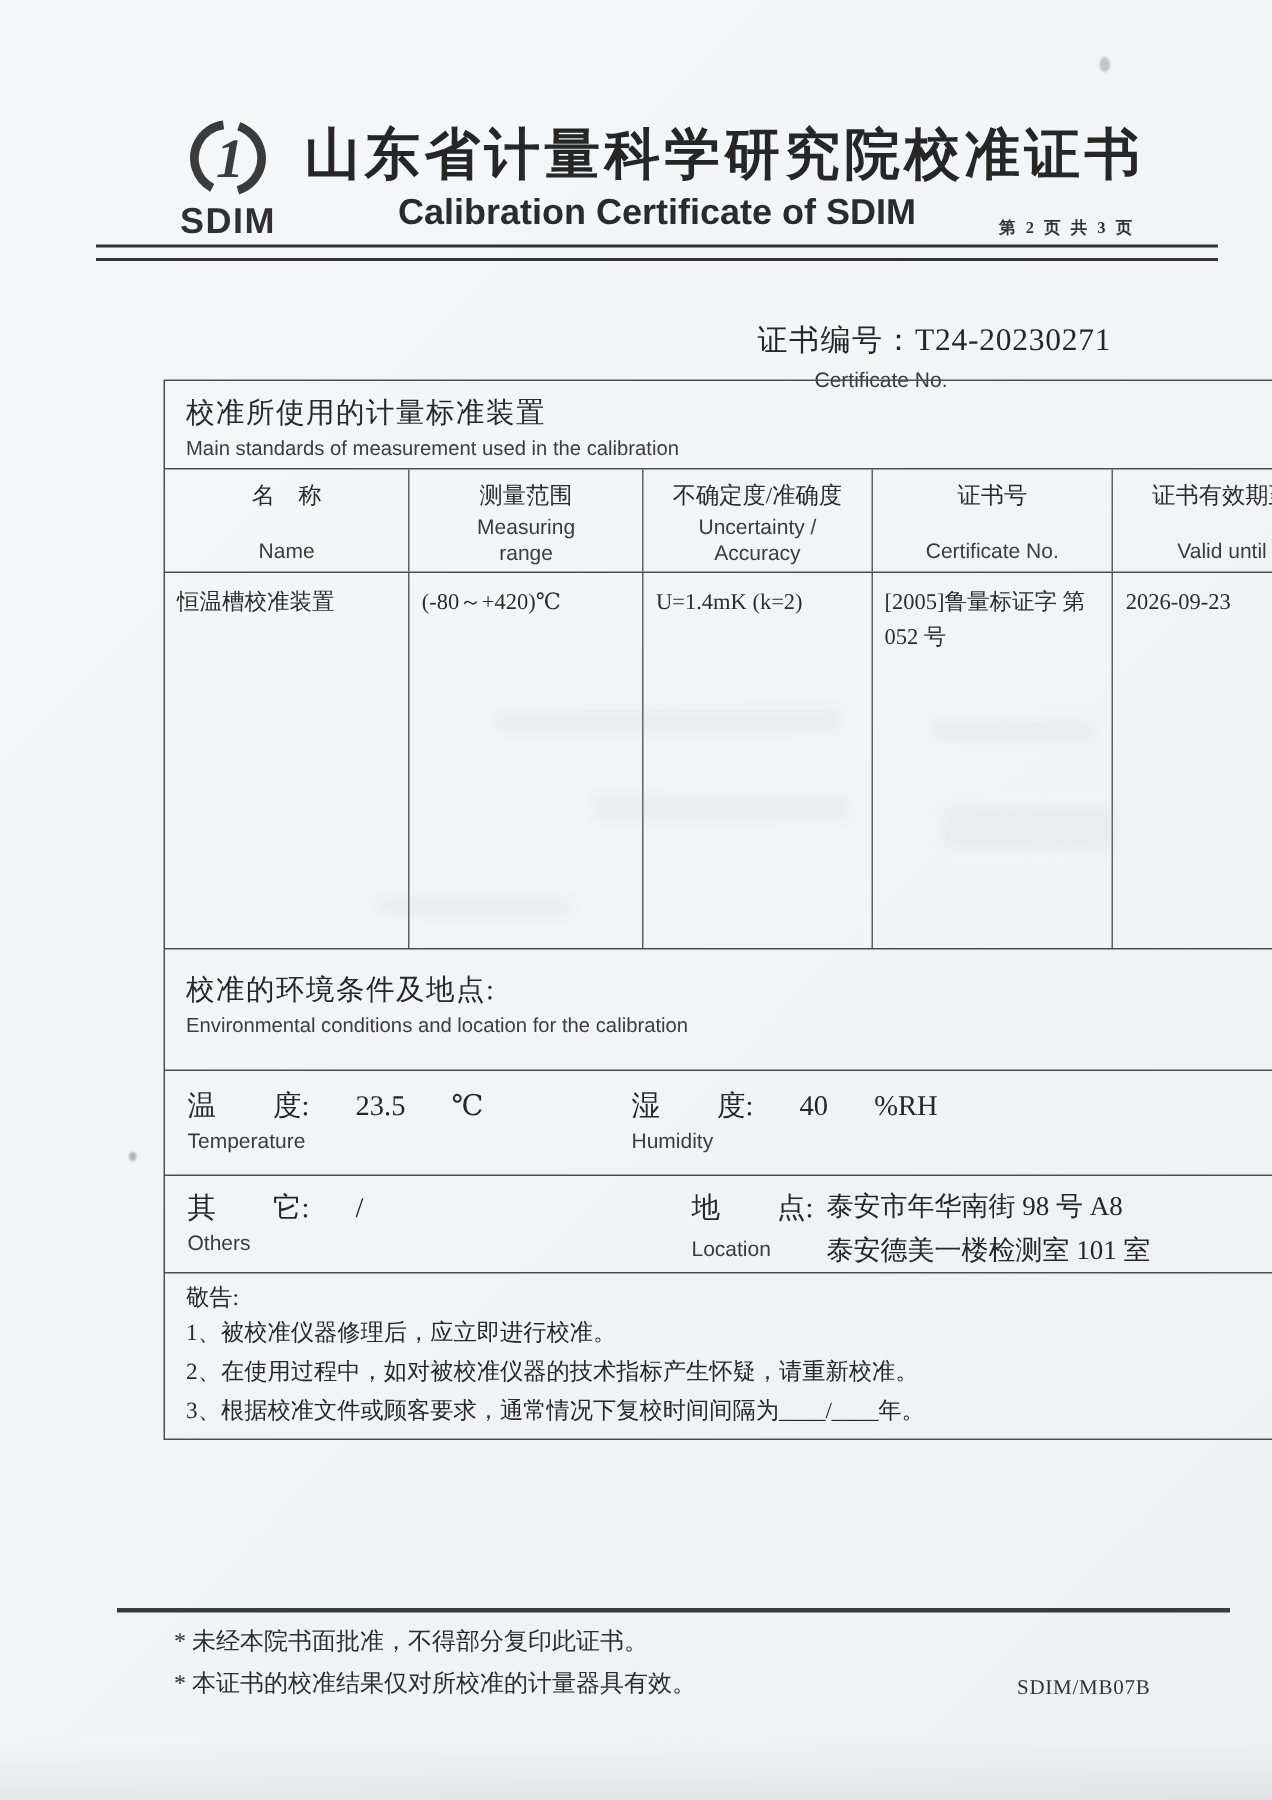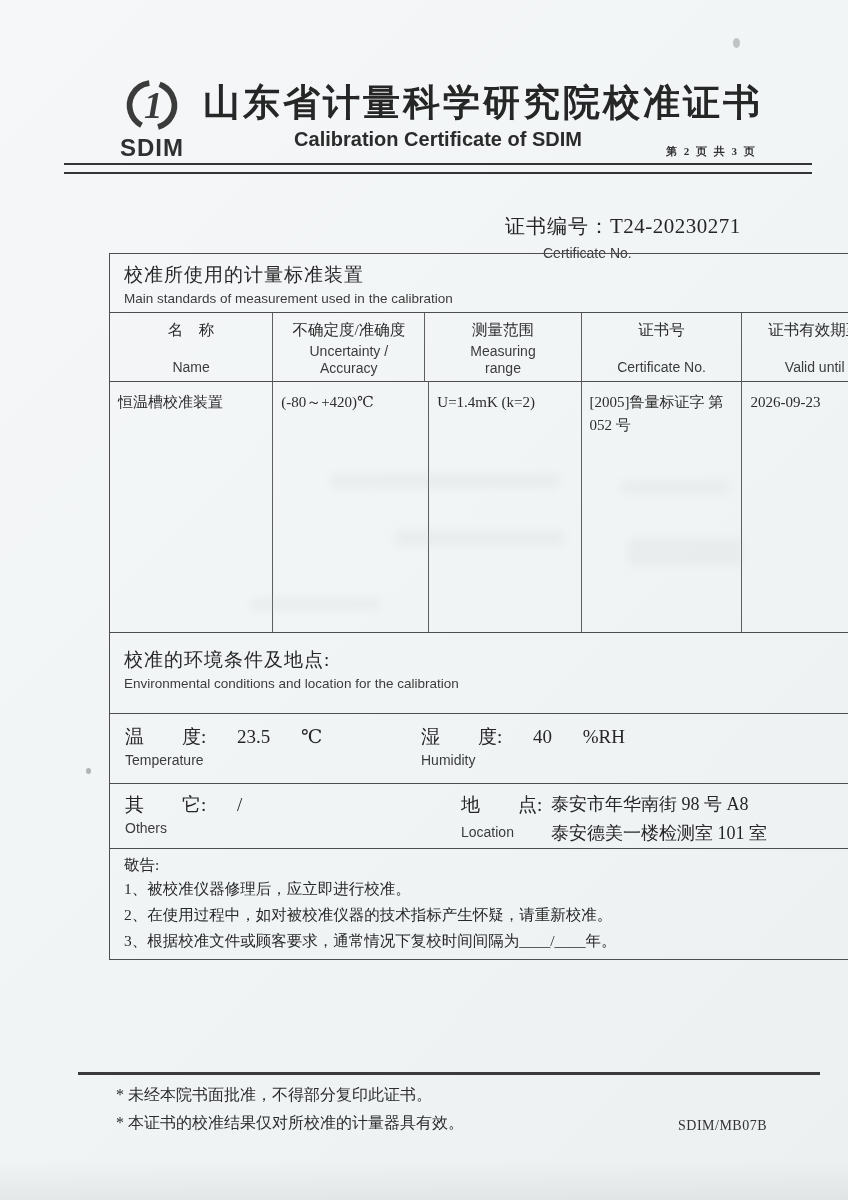--- a/index.html
+++ b/index.html
@@ -12,21 +12,21 @@
   .en{font-family:"Liberation Sans","DejaVu Sans",sans-serif;color:#3c3c3c;}
 
   
   .logo{position:absolute;left:96px;top:76px;width:112px;text-align:center;}
   .logo svg{width:64px;height:64px;display:block;margin:0 auto;}
   .logo-text{font-family:"Liberation Sans","DejaVu Sans",sans-serif;font-weight:bold;
     font-size:24px;letter-spacing:1px;color:#303030;margin-top:-6px;}
   .title-cn{position:absolute;left:203px;top:78px;width:496px;text-align:center;
     font-size:37px;font-weight:600;letter-spacing:3px;color:#262626;white-space:nowrap;}
   .title-en{position:absolute;left:205px;top:128px;width:466px;text-align:center;
-    font-weight:bold;font-size:20px;color:#2b2b2b;}
+    font-weight:bold;font-size:24px;color:#2b2b2b;}
   .page-info{position:absolute;left:666px;top:144px;font-size:11px;letter-spacing:2px;color:#333;font-weight:bold;}
   .double-rule{position:absolute;left:64px;top:163px;width:748px;height:7px;
     border-top:2px solid #343434;border-bottom:2px solid #343434;box-sizing:content-box;}
 
   
   .certno{position:absolute;left:505px;top:173px;margin-top:40px;}
   .certno .line{font-size:20px;letter-spacing:1px;color:#262626;}
   .certno .value{font-size:21px;letter-spacing:0.5px;}
   .certno .en-lab{font-size:14px;margin:5px 0 0 38px;}
 
@@ -114,27 +114,27 @@
     <div class="sec sec-title1 sec-pad">
       <div class="cn-head">校准所使用的计量标准装置</div>
       <div class="en-sub en">Main standards of measurement used in the calibration</div>
     </div>
 
     <div class="sec tbl-header">
       <div class="cell c1 th">
         <div class="cn">名　称</div>
         <span class="en-t en">Name</span>
       </div>
+      <div class="cell c2 th">
+        <div class="cn">测量范围</div>
+        <span class="en-t en narrow">Measuring range</span>
+      </div>
       <div class="cell c3 th">
         <div class="cn">不确定度/准确度</div>
         <span class="en-t en mid">Uncertainty / Accuracy</span>
-      </div>
-      <div class="cell c2 th">
-        <div class="cn">测量范围</div>
-        <span class="en-t en narrow">Measuring range</span>
       </div>
       <div class="cell c4 th">
         <div class="cn">证书号</div>
         <span class="en-t en">Certificate No.</span>
       </div>
       <div class="cell c5 th">
         <div class="cn">证书有效期至</div>
         <span class="en-t en">Valid until</span>
       </div>
     </div>

